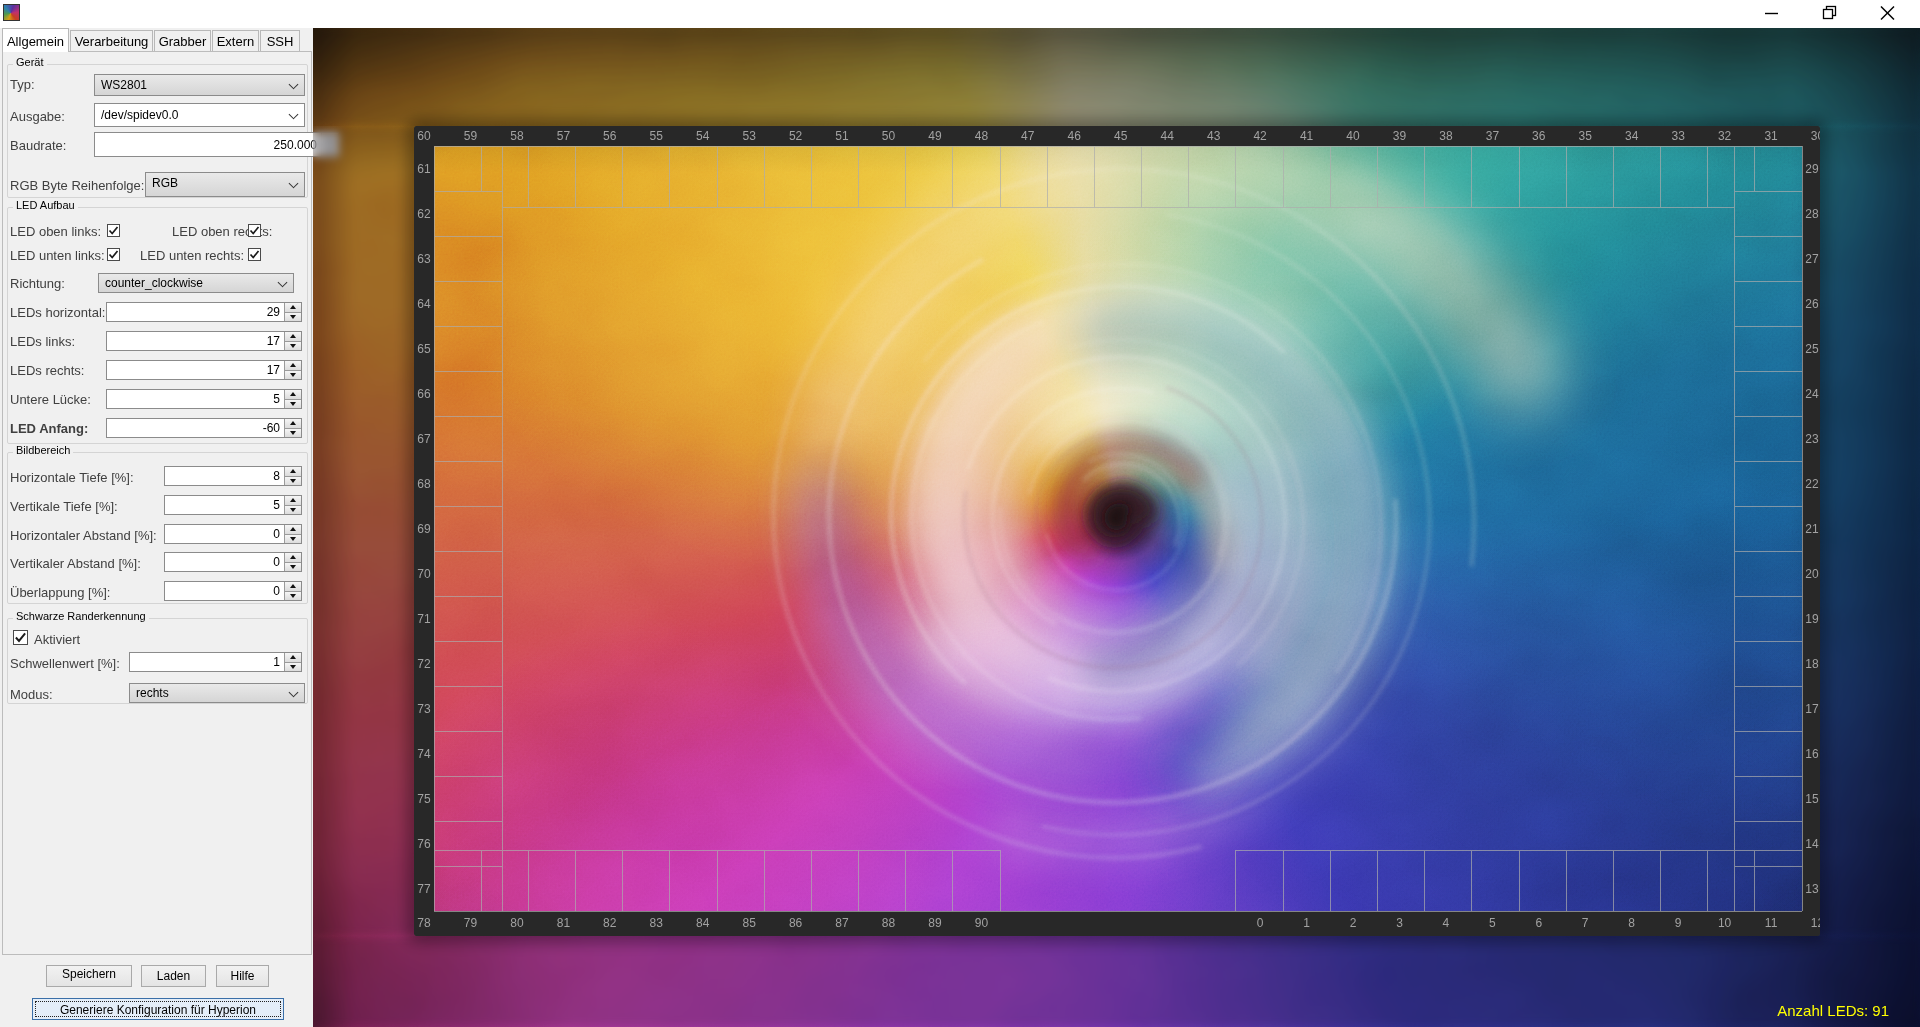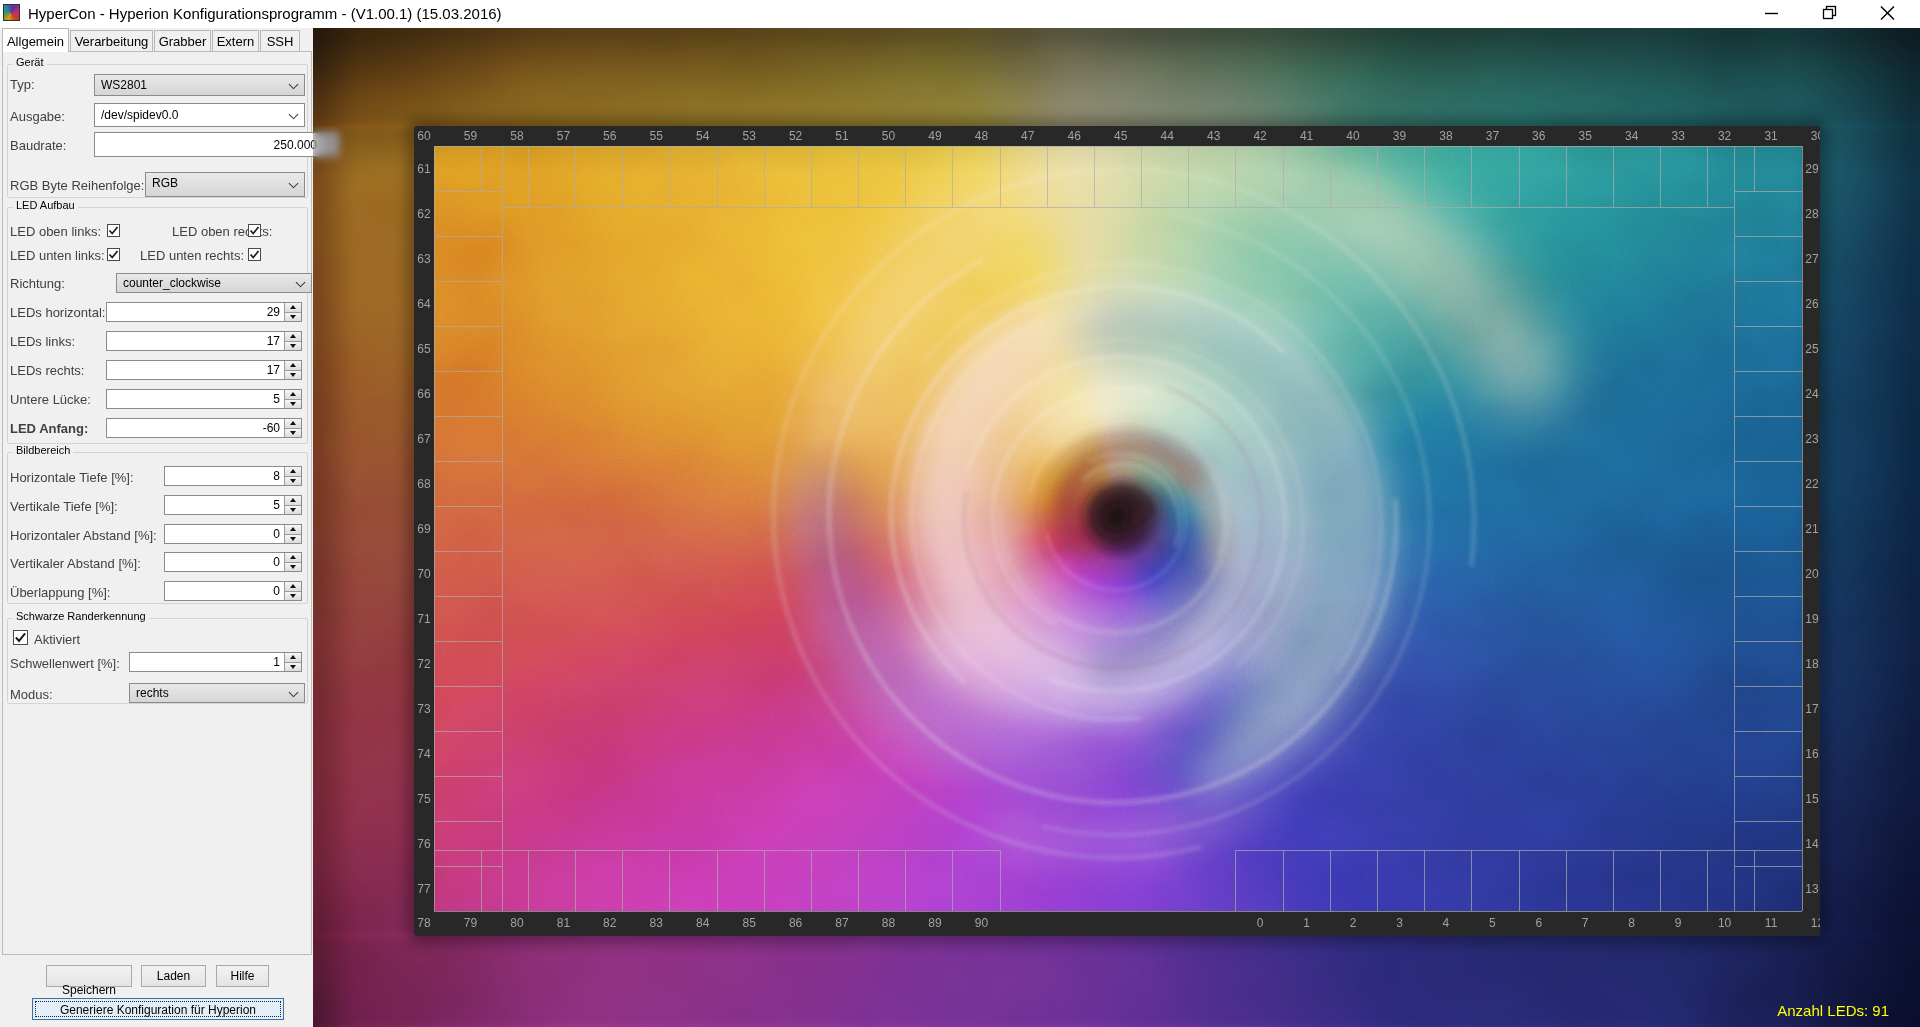--- a/index.html
+++ b/index.html
@@ -256,21 +256,20 @@
         <text x="1499.0" y="819.5">14</text>
         <text x="111.0" y="864.5">77</text>
         <text x="1499.0" y="864.5">13</text>
       </g>
 </svg>
 <div id="leds">Anzahl LEDs: 91</div>
 </div>
 
 <div id="titlebar">
   <div id="appicon"></div>
-  <div id="apptitle">HyperCon - Hyperion Konfigurationsprogramm - (V1.00.1) (15.03.2016)</div>
   <svg id="winbtns" width="180" height="28">
     <line x1="25" y1="13.5" x2="38" y2="13.5" stroke="#000" stroke-width="1.4"></line>
     <rect x="86.5" y="6.5" width="9" height="9" fill="none" stroke="#000" stroke-width="1.3"></rect>
     <rect x="83.5" y="9.5" width="9" height="9" fill="#fff" stroke="#000" stroke-width="1.3"></rect>
     <line x1="141" y1="6.5" x2="154" y2="19.5" stroke="#000" stroke-width="1.5"></line>
     <line x1="154" y1="6.5" x2="141" y2="19.5" stroke="#000" stroke-width="1.5"></line>
   </svg>
 </div>
 
 <div id="tabs">
@@ -331,21 +330,21 @@
       <path d="M2.5 6.5L5.2 9.5L10.5 3" fill="none" stroke="#1a1a1a" stroke-width="1.7"></path>
     </svg>
   </div>
 <div class="lbl" style="left:140px;top:248px;">LED unten rechts:</div>
 <div class="chk" style="left:248px;top:248px;width:13px;height:13px;">
     <svg viewBox="0 0 13 13" width="13" height="13">
       <path d="M2.5 6.5L5.2 9.5L10.5 3" fill="none" stroke="#1a1a1a" stroke-width="1.7"></path>
     </svg>
   </div>
 <div class="lbl" style="left:10px;top:276px;">Richtung:</div>
-<div class="combo gray" style="left:116px;top:273px;width:196px;height:20px;">
+<div class="combo gray" style="left:98px;top:273px;width:196px;height:20px;">
     <span style="top:2px;">counter_clockwise</span>
     <i></i>
   </div>
 <div class="lbl" style="left:10px;top:305px;">LEDs horizontal:</div>
 <div class="spin" style="left:106px;top:302px;width:196px;height:20px;">
     <span>29</span>
     <div class="sb">
       <div class="su">
         <b class="tu"></b>
       </div>
@@ -483,16 +482,16 @@
         <b class="td"></b>
       </div>
     </div>
   </div>
 <div class="lbl" style="left:10px;top:687px;">Modus:</div>
 <div class="combo gray" style="left:129px;top:683px;width:176px;height:20px;">
     <span style="top:2px;">rechts</span>
     <i></i>
   </div>
 
-<div class="btn" style="left:46px;top:965px;width:86px;height:22px;padding-top:17px;">Speichern</div>
+<div class="btn" style="left:46px;top:965px;width:86px;height:22px;padding-top:1px;">Speichern</div>
 <div class="btn" style="left:141px;top:965px;width:65px;height:22px;padding-top:3px;">Laden</div>
 <div class="btn" style="left:216px;top:965px;width:53px;height:22px;padding-top:3px;">Hilfe</div>
 <div id="genbtn">Generiere Konfiguration für Hyperion</div>
 
 </body></html>

